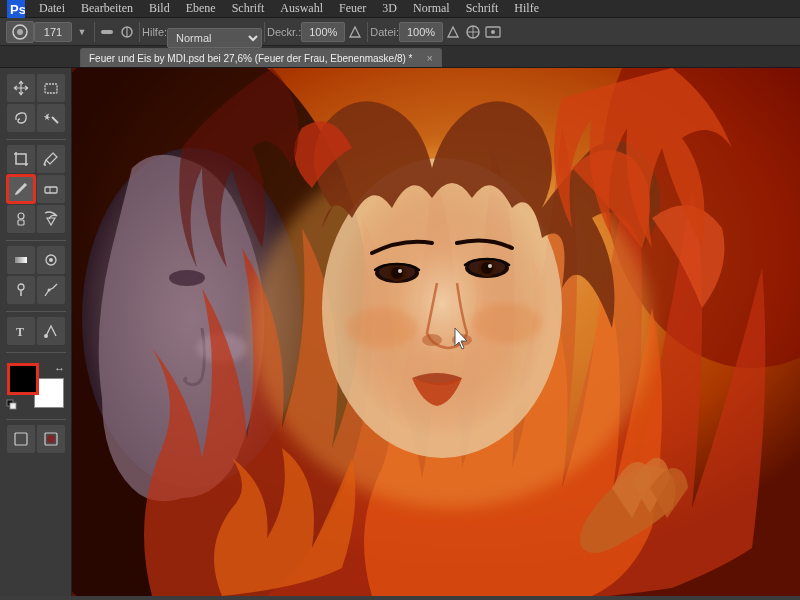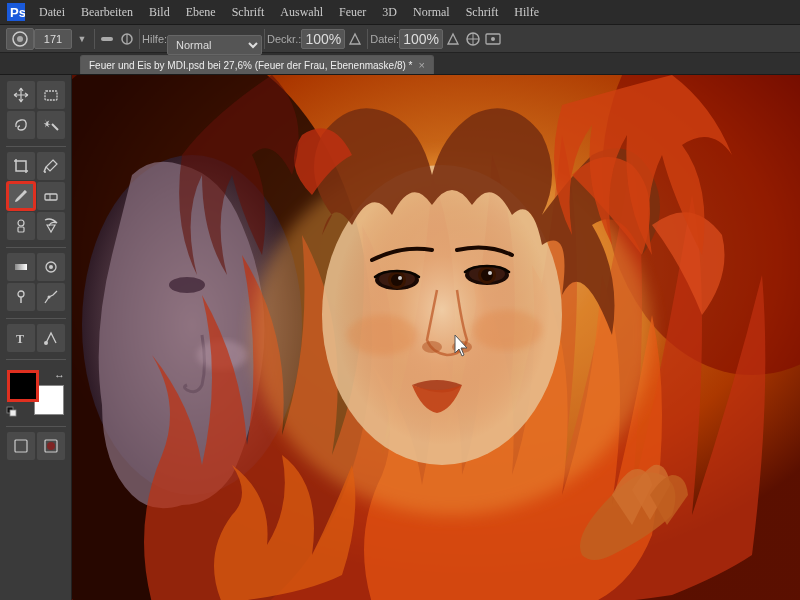--- a/index.html
+++ b/index.html
@@ -10,21 +10,21 @@
       background: #3c3c3c;
       font-family: 'Arial', sans-serif;
       font-size: 11px;
       color: #ccc;
       user-select: none;
     }
 
     
     #menu-bar {
       width: 800px;
-      height: 25px;
+      height: 18px;
       background: #2b2b2b;
       display: flex;
       align-items: center;
       padding: 0 6px;
       gap: 2px;
       border-bottom: 1px solid #1a1a1a;
     }
     .menu-item {
       padding: 2px 7px;
       font-size: 12px;
@@ -83,21 +83,21 @@
       min-width: 90px;
       margin-top: 12px;
     }
     .options-percent {
       width: 44px; height: 20px;
       background: #555;
       border: 1px solid #666;
       border-radius: 2px;
       color: #ddd;
       text-align: center;
-      font-size: 14px;
+      font-size: 11px;
     }
     .options-icon {
       width: 20px; height: 20px;
       display: flex; align-items: center; justify-content: center;
       color: #aaa;
       font-size: 13px;
       cursor: pointer;
     }
 
     
@@ -112,21 +112,21 @@
     }
     .tab {
       height: 19px;
       background: #4a4a4a;
       border: 1px solid #555;
       border-bottom: none;
       border-radius: 3px 3px 0 0;
       padding: 0 8px;
       display: flex;
       align-items: center;
-      gap: 6px;
+      gap: 14px;
       font-size: 10px;
       color: #ccc;
       cursor: pointer;
     }
     .tab.active {
       background: #5a5a5a;
       color: #eee;
     }
     .tab-close {
       font-size: 11px;

